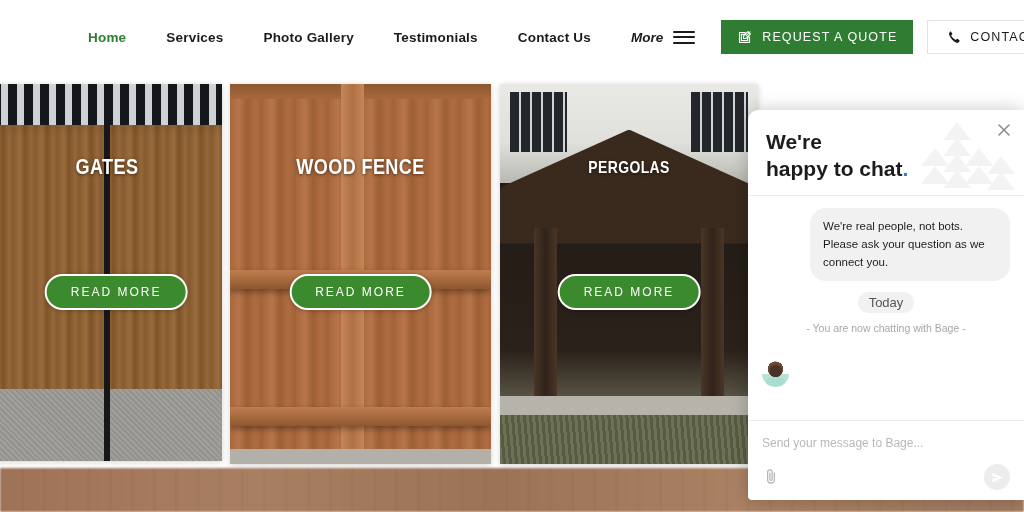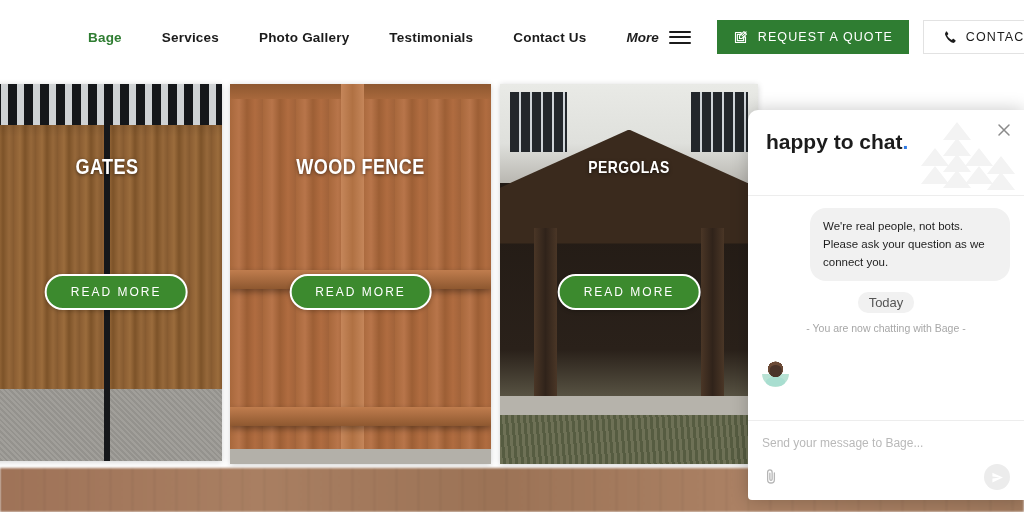--- a/index.html
+++ b/index.html
@@ -239,21 +239,21 @@
     display:flex; align-items:center; justify-content:center; cursor:pointer;
   }
 </style>
 </head>
 <body>
 
 <div class="page">
 
   <div class="nav">
     <div class="nav-links">
-      <div class="nav-link active">Bage</div>
+      <div class="nav-link active">Home</div>
       <div class="nav-link">Services</div>
       <div class="nav-link">Photo Gallery</div>
       <div class="nav-link">Testimonials</div>
       <div class="nav-link">Contact Us</div>
 
       <div class="nav-more-wrap">
         <span class="nav-more-label">More</span>
         <span class="hamburger">
           <span></span>
             <span></span>
@@ -339,20 +339,21 @@
           <polygon points="21,52 35,70 7,70"></polygon>
           <polygon points="43,56 57,74 29,74"></polygon>
           <polygon points="65,52 79,70 51,70"></polygon>
           <polygon points="87,58 101,76 73,76"></polygon>
         </g>
       </svg>
       <svg class="chat-close" viewBox="0 0 16 16">
         <path d="M3 3 L13 13 M13 3 L3 13" stroke="#8a8a8a" stroke-width="1.5" stroke-linecap="round"></path>
       </svg>
       <div class="chat-title">
+        <div>We're</div>
         <div><span>happy to chat</span><span class="dot">.</span></div>
       </div>
     </div>
 
     <div class="chat-body">
       <div class="row-sys">
         <div class="bubble">We're real people, not bots. Please ask your question as we connect you.</div>
       </div>
 
       <div class="today-wrap">

